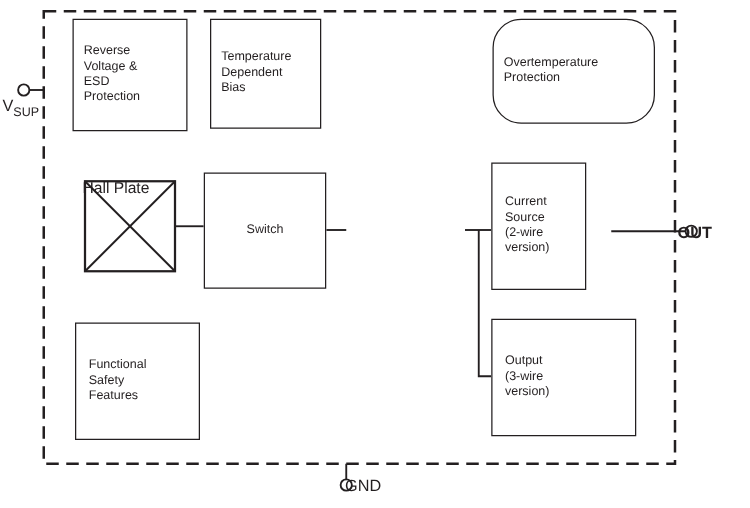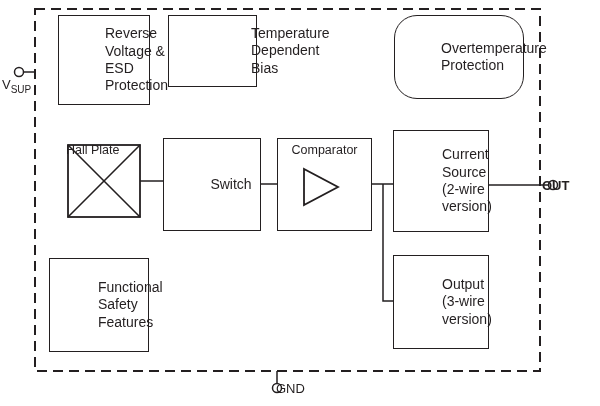--- a/index.html
+++ b/index.html
@@ -17,24 +17,23 @@
     position: absolute;
     z-index: 1;
     box-sizing: border-box;
     border: 1.6px solid #231f20;
     background: #ffffff;
     display: flex;
     align-items: center;
   }
   .block-text {
     white-space: pre-line;
-    font-size: 14px;
+    font-size: 10px;
     line-height: 1.24;
     padding: 4px 4px 4px 8px;
-    margin-left: 38px;
   }
   .block.center { justify-content: center; }
   .block.center .block-text { padding: 0; }
   .label {
     position: absolute;
     z-index: 1;
     font-size: 13px;
     white-space: nowrap;
   }
   .small-label { font-size: 12.5px; margin-top: 20px; }
@@ -79,59 +78,53 @@
     <circle cx="277" cy="388" r="4.5" fill="#ffffff" stroke="#231f20" stroke-width="1.5"></circle>
   </svg>
 
   <div class="block" style="left:58px; top:15px; width:92px; height:90px;">
     <span class="block-text">Reverse
 Voltage &amp;
 ESD
 Protection</span>
   </div>
 
-  <div class="block" style="left:168px; top:15px; width:89px; height:72px;padding-left:36px;">
+  <div class="block" style="left:168px; top:15px; width:89px; height:88px;">
     <span class="block-text">Temperature
 Dependent
 Bias</span>
   </div>
 
 
   <div class="block" style="left:394px; top:15px; width:130px; height:84px;border-radius:23px;">
     <span class="block-text">Overtemperature
 Protection</span>
   </div>
 
   <div class="label small-label" style="left:66px; top:123px;">Hall Plate</div>
 
   <div class="block center" style="left:163px; top:138px; width:98px; height:93px;">
     <span class="block-text">Switch</span>
   </div>
 
-  <div class="block" style="left:277px; top:138px; width:95px; height:93px;">
-    <span class="comp-label">Comparator</span>
-    <svg class="comp-tri" width="38" height="40" viewBox="0 0 38 40">
-      <polygon points="2,2 2,38 36,20" fill="#ffffff" stroke="#231f20" stroke-width="1.8"></polygon>
-    </svg>
-  </div>
 
-  <div class="block" style="left:393px; top:130px; width:96px; height:102px;">
+  <div class="block" style="left:393px; top:130px; width:76px; height:102px;">
     <span class="block-text" style="padding-left:10px;">Current
 Source
 (2-wire
 version)</span>
   </div>
 
-  <div class="block" style="left:49px; top:258px; width:100px; height:94px;">
+  <div class="block" style="left:60px; top:258px; width:100px; height:94px;">
     <span class="block-text" style="padding-left:10px;">Functional
 Safety
 Features</span>
   </div>
 
-  <div class="block" style="left:393px; top:255px; width:96px; height:94px;">
+  <div class="block" style="left:393px; top:255px; width:116px; height:94px;">
     <span class="block-text" style="padding-left:10px;">Output
 (3-wire
 version)</span>
   </div>
 
   <div class="label" style="left:2px; top:77px;">
     <span>V</span><sub class="pinsub">SUP</sub>
   </div>
 
   <div class="label" style="left:542px; top:178px;font-weight:bold;">OUT</div>

